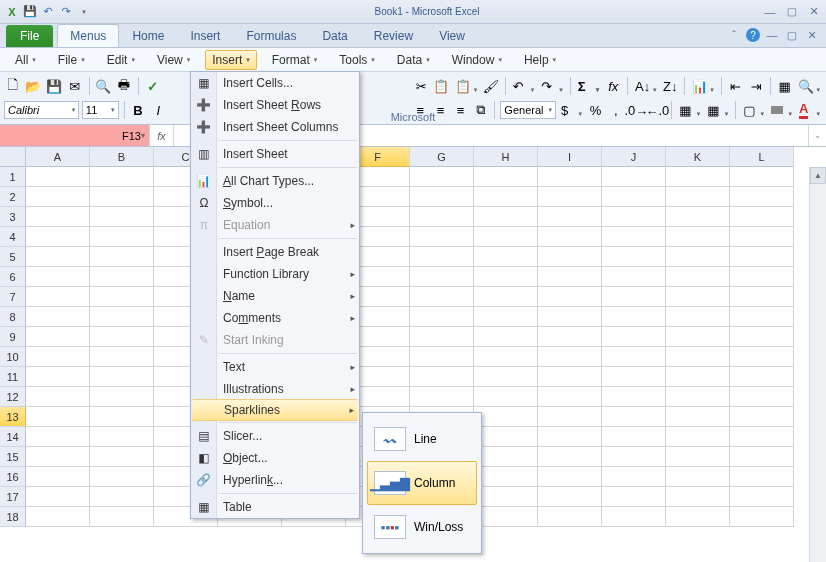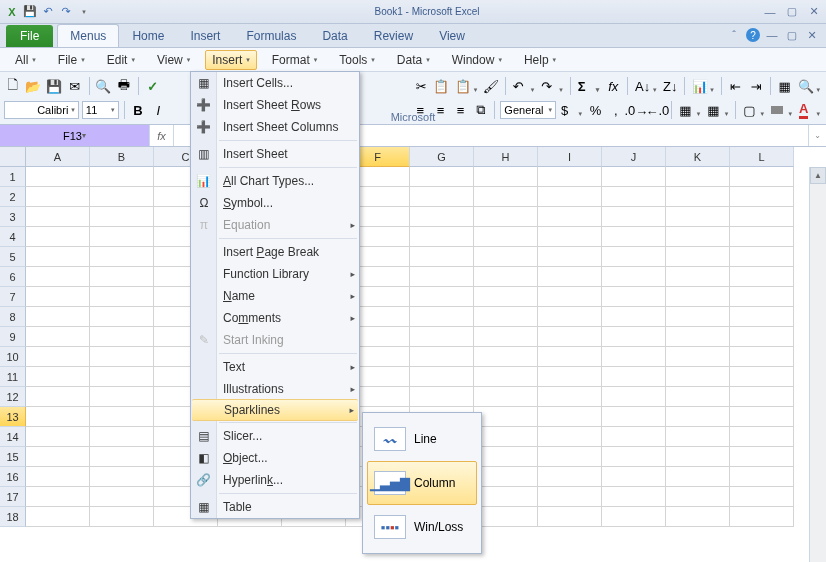--- a/index.html
+++ b/index.html
@@ -33,21 +33,21 @@
 .tbrow .sep { width: 1px; height: 18px; background: #b8c5d9; margin: 0 2px; }
 .tbic { width: 18px; height: 18px; display: inline-flex; align-items: center; justify-content: center; cursor: pointer; font-size: 13px; }
 .tbic.wdd { width: 26px; justify-content: flex-start; padding-left: 2px; position: relative; }
 .tbic.wdd::after { content: "▾"; font-size: 7px; color: #666; position: absolute; right: 2px; bottom: 1px; }
 .combo { height: 18px; border: 1px solid #aebfd6; background: #fff; display: inline-flex; align-items: center; padding: 0 3px; font-size: 11px; }
 .combo .dd { font-size: 7px; color: #666; margin-left: 3px; }
 .toolbars .label { position: absolute; bottom: 1px; left: 50%; transform: translateX(-50%); color: #5a7299; font-size: 11px; }
 
 
 .fbar { height: 22px; display: flex; border-bottom: 1px solid #b8c5d9; }
-.fbar .namebox { width: 150px; border-right: 1px solid #cdd8e6; display: flex; align-items: center; justify-content: center; padding: 0 4px; background: #c4b5fd; }
+.fbar .namebox { width: 150px; border-right: 1px solid #cdd8e6; display: flex; align-items: center; justify-content: flex-end; padding: 0 4px; background: #fca5a5; }
 .fbar .namebox .dd { font-size: 8px; color: #666; }
 .fbar .fx { width: 24px; display: flex; align-items: center; justify-content: center; border-right: 1px solid #cdd8e6; color: #666; font-style: italic; }
 .fbar .formula { flex: 1; background: #fff; }
 .fbar .expand { width: 18px; display: flex; align-items: center; justify-content: center; font-size: 8px; color: #888; border-left: 1px solid #cdd8e6; }
 
 
 .grid { position: relative; display: flex; }
 .rowhdrs { width: 26px; }
 .rowhdrs .corner { height: 20px; background: #e8edf5; border-right: 1px solid #b8c5d9; border-bottom: 1px solid #b8c5d9; }
 .rowhdrs .rh { height: 20px; background: #e8edf5; border-right: 1px solid #b8c5d9; border-bottom: 1px solid #cdd8e6; display: flex; align-items: center; justify-content: center; color: #333; font-size: 11px; }
@@ -189,21 +189,21 @@
     <span class="sep"></span>
     <span class="tbic wdd">📊</span>
     <span class="sep"></span>
     <span class="tbic">⇤</span>
     <span class="tbic">⇥</span>
     <span class="sep"></span>
     <span class="tbic">▦</span>
     <span class="tbic wdd">🔍</span>
   </div>
   <div class="tbrow">
-    <span class="combo" style="width:78px; justify-content:flex-end;">
+    <span class="combo" style="width:78px; justify-content:space-between;font-style:italic;">
         <span>Calibri</span>
         <span class="dd">▾</span>
       </span>
     <span class="combo" style="width:38px; justify-content:space-between;">
         <span>11</span>
         <span class="dd">▾</span>
       </span>
     <span class="sep"></span>
     <span class="tbic" style="font-weight:bold;">B</span>
     <span class="tbic" style="font-style:italic;">I</span>

